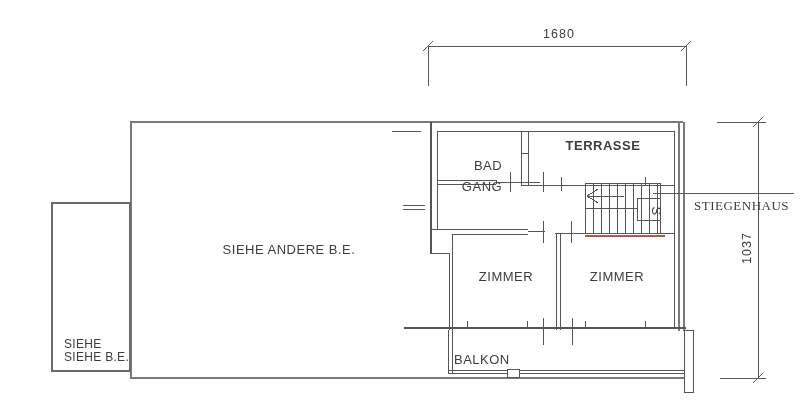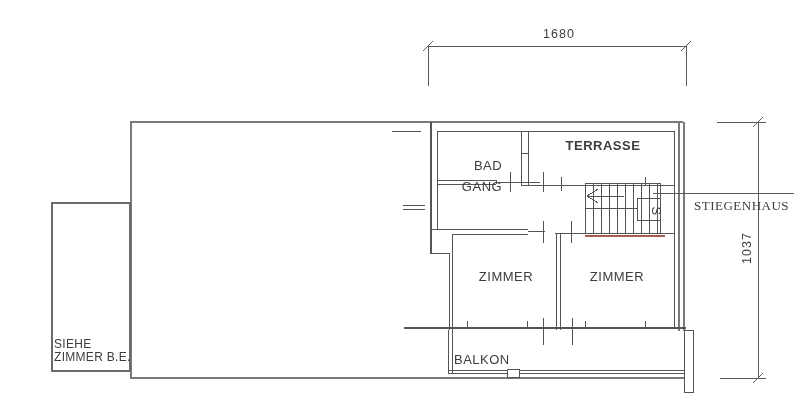--- a/index.html
+++ b/index.html
@@ -3,21 +3,21 @@
 <meta charset="utf-8">
 <style>
   html,body{margin:0;padding:0;background:#ffffff;}
   .plan{position:relative;width:800px;height:414px;background:#ffffff;overflow:hidden;
         font-family:"Liberation Sans", sans-serif;}
   .plan svg{position:absolute;left:0;top:0;}
   .lbl{position:absolute;color:#3d3d3d;font-size:13px;letter-spacing:0.5px;
        white-space:nowrap;line-height:14px;}
   .lbl.center{text-align:center;}
   .lbl.dim{font-size:12.5px;letter-spacing:1px;}
-  .lbl.small{font-size:12px;letter-spacing:0.3px;}
+  .lbl.small{font-size:12px;letter-spacing:0.3px;margin-left:10px;}
   .rot90{transform:rotate(90deg);transform-origin:center center;}
   .rotm90{transform:rotate(-90deg);transform-origin:center center;}
 </style>
 </head>
 <body>
 
 <div class="plan">
 
   <svg width="800" height="414" viewBox="0 0 800 414" shape-rendering="crispEdges">
 
@@ -106,23 +106,24 @@
   <div class="lbl center" style="left:437px;top:145px;width:102px;margin-top:14px;">BAD</div>
 
   <div class="lbl center" style="left:532px;top:139px;width:142px;font-weight:bold;">TERRASSE</div>
 
   <div class="lbl center" style="left:437px;top:180px;width:90px;">GANG</div>
 
   <div class="lbl center" style="left:454px;top:270px;width:104px;">ZIMMER</div>
 
   <div class="lbl center" style="left:562px;top:270px;width:110px;">ZIMMER</div>
 
+  <div class="lbl center" style="left:164px;top:243px;width:250px;">SIEHE ANDERE B.E.</div>
 
   <div class="lbl small" style="left:54px;top:337px;">SIEHE</div>
-  <div class="lbl small" style="left:54px;top:350px;">ZIMMER B.E.</div>
+  <div class="lbl small" style="left:54px;top:350px;">SIEHE B.E.</div>
 
   <div class="lbl" style="left:454px;top:353px;text-align:right;">BALKON</div>
 
   <div class="lbl" style="left:694px;top:199px;font-family:Liberation Serif, serif;">STIEGENHAUS</div>
 
   <div class="lbl rot90" style="left:648px;top:204px;width:16px;text-align:center;">S</div>
 
   <div class="lbl dim center" style="left:528px;top:27px;width:62px;">1680</div>
 
   <div class="lbl dim center rotm90" style="left:716px;top:241px;width:62px;">1037</div>

